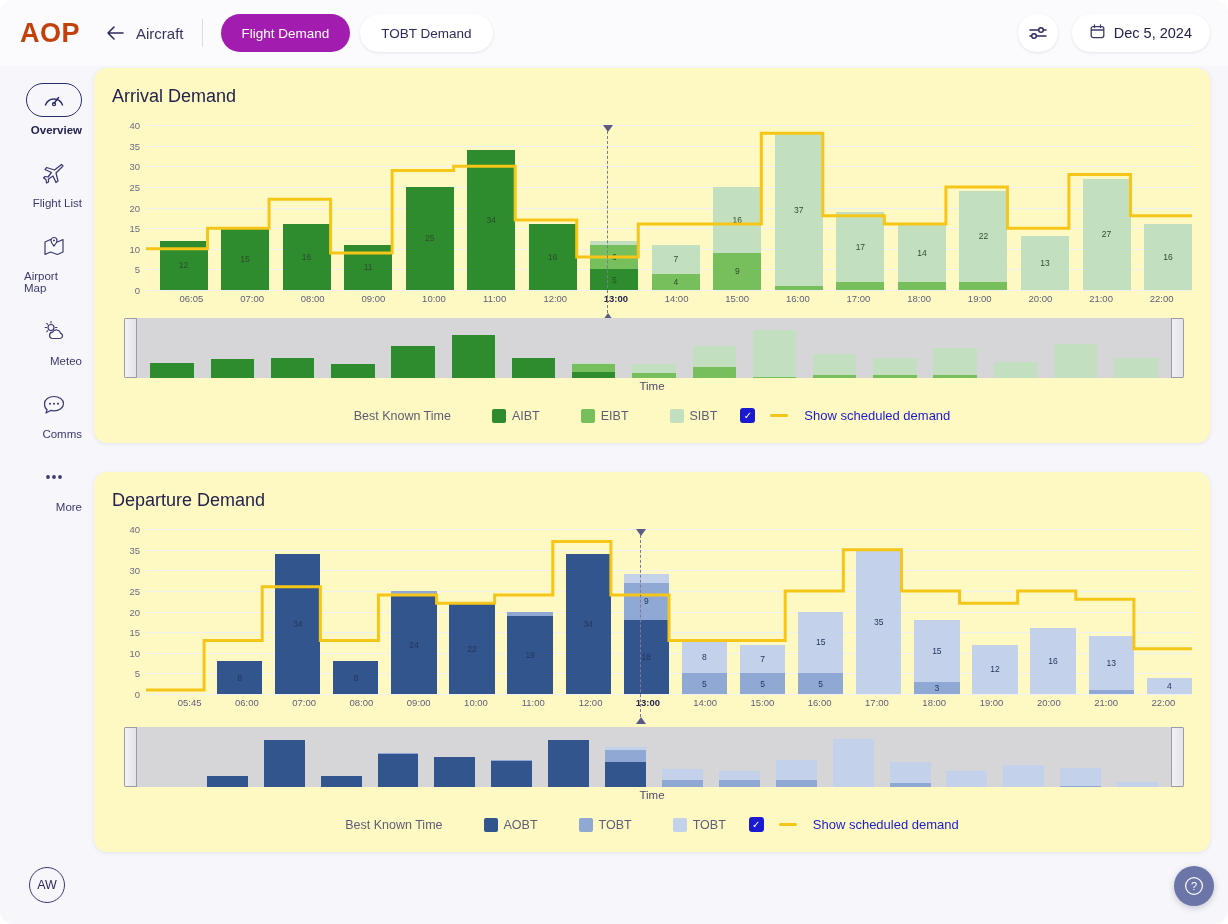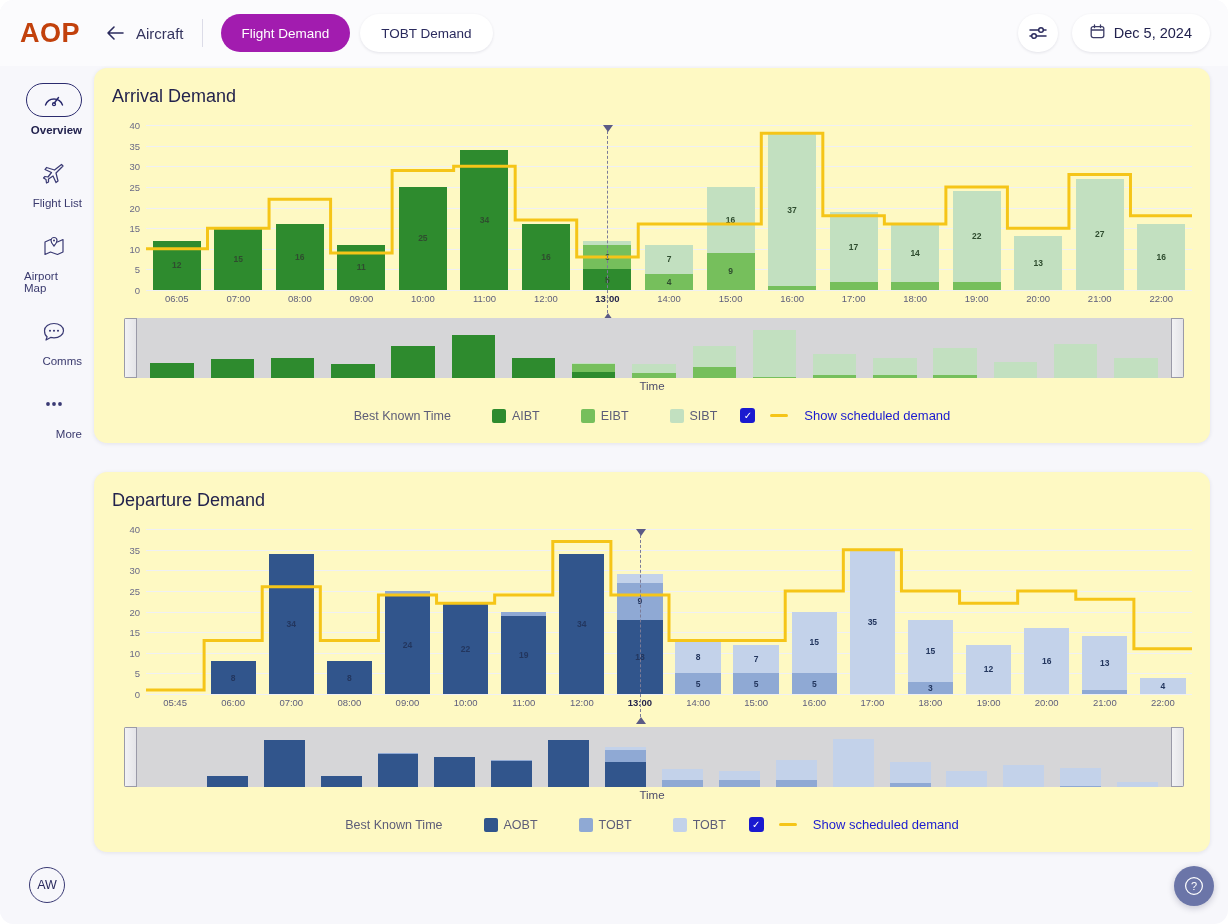--- a/index.html
+++ b/index.html
@@ -113,30 +113,30 @@
   .yaxis { position: absolute; left: 0; top: 0; width: 36px; height: 165px; }
   .ytick {
     position: absolute; right: 0; transform: translateY(-50%);
     font-size: 9.5px; color: #6a6a86; text-align: right; width: 36px;
   }
   .plot {
     position: absolute; left: 42px; top: 0; right: 8px; height: 165px;
   }
   .gridline { position: absolute; left: 0; right: 0; height: 1px; background: #eff0f4; }
   .bars { position: absolute; left: 0; right: 0; bottom: 0; top: 0; display: flex; align-items: flex-end; }
-  .barslot { flex: 1; height: 100%; position: relative; display: flex; flex-direction: column; justify-content: flex-end; align-items: center; font-weight: bold; }
+  .barslot { flex: 1; height: 100%; position: relative; display: flex; flex-direction: column; justify-content: flex-end; align-items: flex-end; }
   .bar { width: 78%; display: flex; flex-direction: column; justify-content: flex-end; }
   .seg-block {
     width: 100%; position: relative;
     display: flex; align-items: center; justify-content: center;
     font-size: 8.5px; color: #2f4d2f; overflow: hidden;
   }
   .dep .seg-block { color: #23365e; }
   .sched-svg { position: absolute; left: 0; top: 0; width: 100%; height: 100%; pointer-events: none; }
-  .xaxis { position: absolute; left: 42px; right: 8px; top: 168px; height: 18px; display: flex; }
+  .xaxis { position: absolute; left: 57px; right: 8px; top: 168px; height: 18px; display: flex; justify-content: flex-end; }
   .xtick { flex: 1; text-align: center; font-size: 9.5px; color: #5e5e7c; }
   .xtick.now { font-weight: 700; color: #24244c; }
 
   .nowline {
     position: absolute; top: 6px; width: 0; border-left: 1px dashed #7b7b97; height: 182px;
   }
   .nowcap {
     position: absolute; left: 50%; transform: translateX(-50%);
     width: 0; height: 0; border-left: 5px solid transparent; border-right: 5px solid transparent;
   }
@@ -247,20 +247,38 @@
       <div class="navicon">
         <svg width="24" height="22" viewBox="0 0 24 22">
           <path d="M3 7 L8.5 4.5 L15.5 7 L21 4.5 L21 17 L15.5 19.5 L8.5 17 L3 19.5 Z" fill="none" stroke="#3a3a74" stroke-width="1.2" stroke-linejoin="round"></path>
           <path d="M12 2.5 a3 3 0 0 1 3 3 c0 2.2 -3 5.5 -3 5.5 s-3 -3.3 -3 -5.5 a3 3 0 0 1 3 -3 z" fill="#fff" stroke="#3a3a74" stroke-width="1.2"></path>
           <circle cx="12" cy="5.6" r="1" fill="#3a3a74"></circle>
         </svg>
       </div>
       <div class="navlabel">Airport Map</div>
     </div>
 
+    <div class="navitem">
+      <div class="navicon">
+        <svg width="24" height="22" viewBox="0 0 24 22">
+          <circle cx="9" cy="7.5" r="3" fill="none" stroke="#3a3a74" stroke-width="1.2"></circle>
+          <g stroke="#3a3a74" stroke-width="1.1" stroke-linecap="round">
+            <line x1="9" y1="1.6" x2="9" y2="3"></line>
+              <line x1="9" y1="12" x2="9" y2="13.4"></line>
+            <line x1="3.1" y1="7.5" x2="4.5" y2="7.5"></line>
+              <line x1="13.5" y1="7.5" x2="14.9" y2="7.5"></line>
+            <line x1="4.8" y1="3.3" x2="5.8" y2="4.3"></line>
+              <line x1="12.2" y1="10.7" x2="13.2" y2="11.7"></line>
+            <line x1="4.8" y1="11.7" x2="5.8" y2="10.7"></line>
+          </g>
+          <path d="M10 18.5 a3.2 3.2 0 0 1 .6 -6.3 a4.3 4.3 0 0 1 8 1.2 a2.6 2.6 0 0 1 -.5 5.1 z" fill="#fff" stroke="#3a3a74" stroke-width="1.2" stroke-linejoin="round"></path>
+        </svg>
+      </div>
+      <div class="navlabel">Meteo</div>
+    </div>
 
     <div class="navitem">
       <div class="navicon">
         <svg width="24" height="21" viewBox="0 0 24 21">
           <path d="M12 2.5 c5.2 0 9.5 3.2 9.5 7.2 s-4.3 7.2 -9.5 7.2 c-1.2 0 -2.3 -.15 -3.4 -.45 L4 19 l1.1 -3.2 C3.3 14.5 2.5 12.5 2.5 9.7 C2.5 5.7 6.8 2.5 12 2.5 z" fill="none" stroke="#3a3a74" stroke-width="1.2" stroke-linejoin="round"></path>
           <circle cx="8" cy="9.8" r="1.05" fill="#3a3a74"></circle>
             <circle cx="12" cy="9.8" r="1.05" fill="#3a3a74"></circle>
             <circle cx="16" cy="9.8" r="1.05" fill="#3a3a74"></circle>
         </svg>
       </div>

